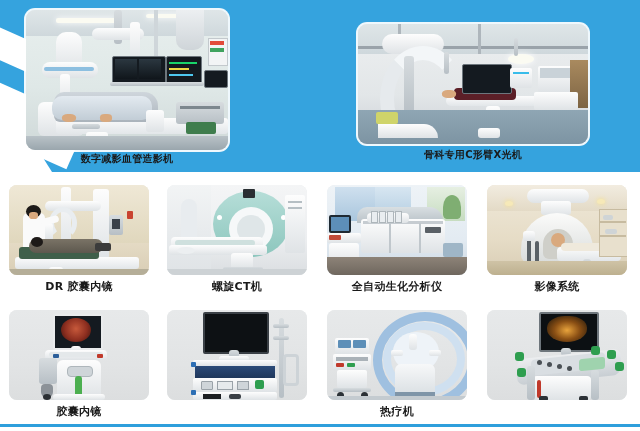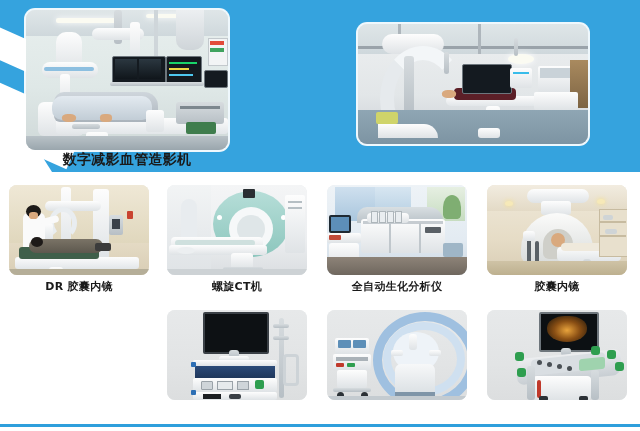--- a/index.html
+++ b/index.html
@@ -39,21 +39,21 @@
     position:absolute;border-radius:9px;overflow:hidden;
     background:#dfe3e6;
     box-shadow:0 0 0 2px rgba(255,255,255,.92);
   }
   .hero-1{left:26px;top:10px;width:202px;height:140px;}
   .hero-2{left:358px;top:24px;width:230px;height:120px;}
 
   
   .cap{
     position:absolute;text-align:center;
-    font-size:14px;font-weight:bold;color:#1a1a1a;
+    font-size:10px;font-weight:bold;color:#1a1a1a;
     letter-spacing:.3px;white-space:nowrap;line-height:14px;
   }
   .cap-hero-1{left:26px;top:152px;width:202px;}
   .cap-hero-2{left:358px;top:148px;width:230px;}
 
   
   .cell{position:absolute;width:150px;}
   .thumb{
     width:140px;height:90px;margin:0 auto;
     border-radius:8px;overflow:hidden;position:relative;
@@ -194,20 +194,21 @@
       <div class="o" style="left:212px;top:36px;width:18px;height:48px;background:linear-gradient(#a98a5f,#7d6443);"></div>
       <div class="o mach" style="left:176px;top:68px;width:44px;height:18px;border-radius:2px;"></div>
       <div class="o floor-blue" style="left:0;top:86px;width:230px;height:34px;"></div>
       <div class="o" style="left:18px;top:88px;width:22px;height:12px;background:#cfd46a;border-radius:2px;"></div>
       <div class="o mach" style="left:20px;top:100px;width:60px;height:14px;border-radius:0 20px 0 0;"></div>
       <div class="o mach" style="left:120px;top:104px;width:22px;height:10px;border-radius:3px;"></div>
     </div>
   </div>
 
   <div class="cap cap-hero-1">数字减影血管造影机</div>
+  <div class="cap cap-hero-2">骨科专用C形臂X光机</div>
 
   <div class="cell r1 c0">
     <div class="thumb">
       <div class="ph room-warm">
         <div class="o" style="left:0;top:0;width:140px;height:58px;background:linear-gradient(#efe8d6,#e0d7bd);"></div>
 
         <div class="o mach" style="left:52px;top:2px;width:10px;height:64px;"></div>
         <div class="o mach" style="left:84px;top:4px;width:16px;height:70px;"></div>
         <div class="o mach" style="left:36px;top:16px;width:56px;height:10px;border-radius:6px;"></div>
         <div class="o" style="left:40px;top:22px;width:18px;height:22px;border:5px solid #e9edf0;border-radius:50%;border-bottom-color:transparent;"></div>
@@ -316,23 +317,46 @@
         <div class="o mach" style="left:36px;top:46px;width:12px;height:10px;border-radius:3px;"></div>
 
         <div class="o" style="left:112px;top:24px;width:28px;height:46px;background:#e8e0cd;border:1px solid #c7bba0;"></div>
         <div class="o" style="left:113px;top:36px;width:26px;height:2px;background:#c7bba0;"></div>
         <div class="o" style="left:113px;top:50px;width:26px;height:2px;background:#c7bba0;"></div>
         <div class="o" style="left:116px;top:30px;width:10px;height:5px;background:#cfd4d6;border-radius:2px;"></div>
         <div class="o" style="left:118px;top:44px;width:12px;height:5px;background:#cfd4d6;border-radius:2px;"></div>
         <div class="o floor-warm" style="left:0;top:76px;width:140px;height:14px;"></div>
       </div>
     </div>
+    <div class="cap-t">影像系统</div>
+  </div>
+
+  <div class="cell r2 c0">
+    <div class="thumb">
+      <div class="ph room-lite">
+
+        <div class="o screen" style="left:44px;top:4px;width:46px;height:32px;border:2px solid #e9ebec;"></div>
+        <div class="o" style="left:52px;top:8px;width:30px;height:24px;background:radial-gradient(circle at 50% 45%,#c7593b 0%,#8e2f20 55%,#3a120c 100%);border-radius:50%;"></div>
+        <div class="o mach" style="left:62px;top:36px;width:10px;height:6px;"></div>
+
+        <div class="o mach" style="left:36px;top:40px;width:62px;height:10px;border-radius:4px;"></div>
+        <div class="o" style="left:40px;top:42px;width:54px;height:5px;background:#e4e8ea;border-radius:3px;"></div>
+        <div class="o mach" style="left:48px;top:50px;width:44px;height:38px;border-radius:6px 6px 3px 3px;"></div>
+        <div class="o" style="left:58px;top:56px;width:24px;height:9px;background:#cfd5d9;border-radius:4px;border:1px solid #aeb6bb;"></div>
+        <div class="o" style="left:66px;top:66px;width:7px;height:22px;background:#4caf50;border-radius:3px;"></div>
+        <div class="o mach-d" style="left:30px;top:48px;width:18px;height:26px;border-radius:3px;"></div>
+        <div class="o" style="left:44px;top:44px;width:6px;height:4px;background:#2d5f9a;border-radius:1px;"></div>
+        <div class="o" style="left:88px;top:44px;width:6px;height:4px;background:#c0392b;border-radius:1px;"></div>
+        <div class="o mach" style="left:44px;top:84px;width:52px;height:6px;border-radius:3px;"></div>
+        <div class="o" style="left:32px;top:74px;width:12px;height:14px;background:#8c9298;border-radius:4px 4px 6px 6px;"></div>
+        <div class="o" style="left:34px;top:84px;width:8px;height:6px;background:#2b2f33;border-radius:50%;"></div>
+      </div>
+    </div>
     <div class="cap-t">胶囊内镜</div>
   </div>
-
 
   <div class="cell r2 c1">
     <div class="thumb">
       <div class="ph room-lite">
 
         <div class="o" style="left:36px;top:2px;width:62px;height:38px;background:#0d1114;border:2px solid #3a4046;border-radius:2px;"></div>
         <div class="o mach-d" style="left:62px;top:40px;width:10px;height:8px;"></div>
         <div class="o mach" style="left:52px;top:46px;width:30px;height:5px;border-radius:3px;"></div>
 
         <div class="o mach" style="left:26px;top:50px;width:84px;height:6px;border-radius:2px;"></div>
@@ -377,20 +401,21 @@
         <div class="o" style="left:9px;top:47px;width:32px;height:4px;background:#aab2b8;"></div>
         <div class="o" style="left:9px;top:53px;width:8px;height:4px;background:#c0392b;border-radius:1px;"></div>
         <div class="o" style="left:20px;top:53px;width:8px;height:4px;background:#2e9e4f;border-radius:1px;"></div>
         <div class="o mach" style="left:10px;top:60px;width:30px;height:18px;border-radius:2px;"></div>
         <div class="o mach-d" style="left:6px;top:78px;width:38px;height:4px;border-radius:2px;"></div>
         <div class="o" style="left:10px;top:82px;width:7px;height:7px;background:#2b3136;border-radius:50%;"></div>
         <div class="o" style="left:34px;top:82px;width:7px;height:7px;background:#2b3136;border-radius:50%;"></div>
         <div class="o" style="left:0;top:86px;width:140px;height:4px;background:#c4cbd0;"></div>
       </div>
     </div>
+    <div class="cap-t">热疗机</div>
   </div>
 
   <div class="cell r2 c3">
     <div class="thumb">
       <div class="ph room-lite">
 
         <div class="o" style="left:52px;top:2px;width:56px;height:36px;background:#0c1013;border:2px solid #6e767c;border-radius:2px;"></div>
         <div class="o" style="left:60px;top:6px;width:40px;height:26px;background:radial-gradient(ellipse at 50% 55%,#e8a33c 0%,#8a4f14 45%,#14100a 100%);border-radius:45% 45% 50% 50%;"></div>
         <div class="o mach-d" style="left:74px;top:38px;width:10px;height:8px;"></div>
 

